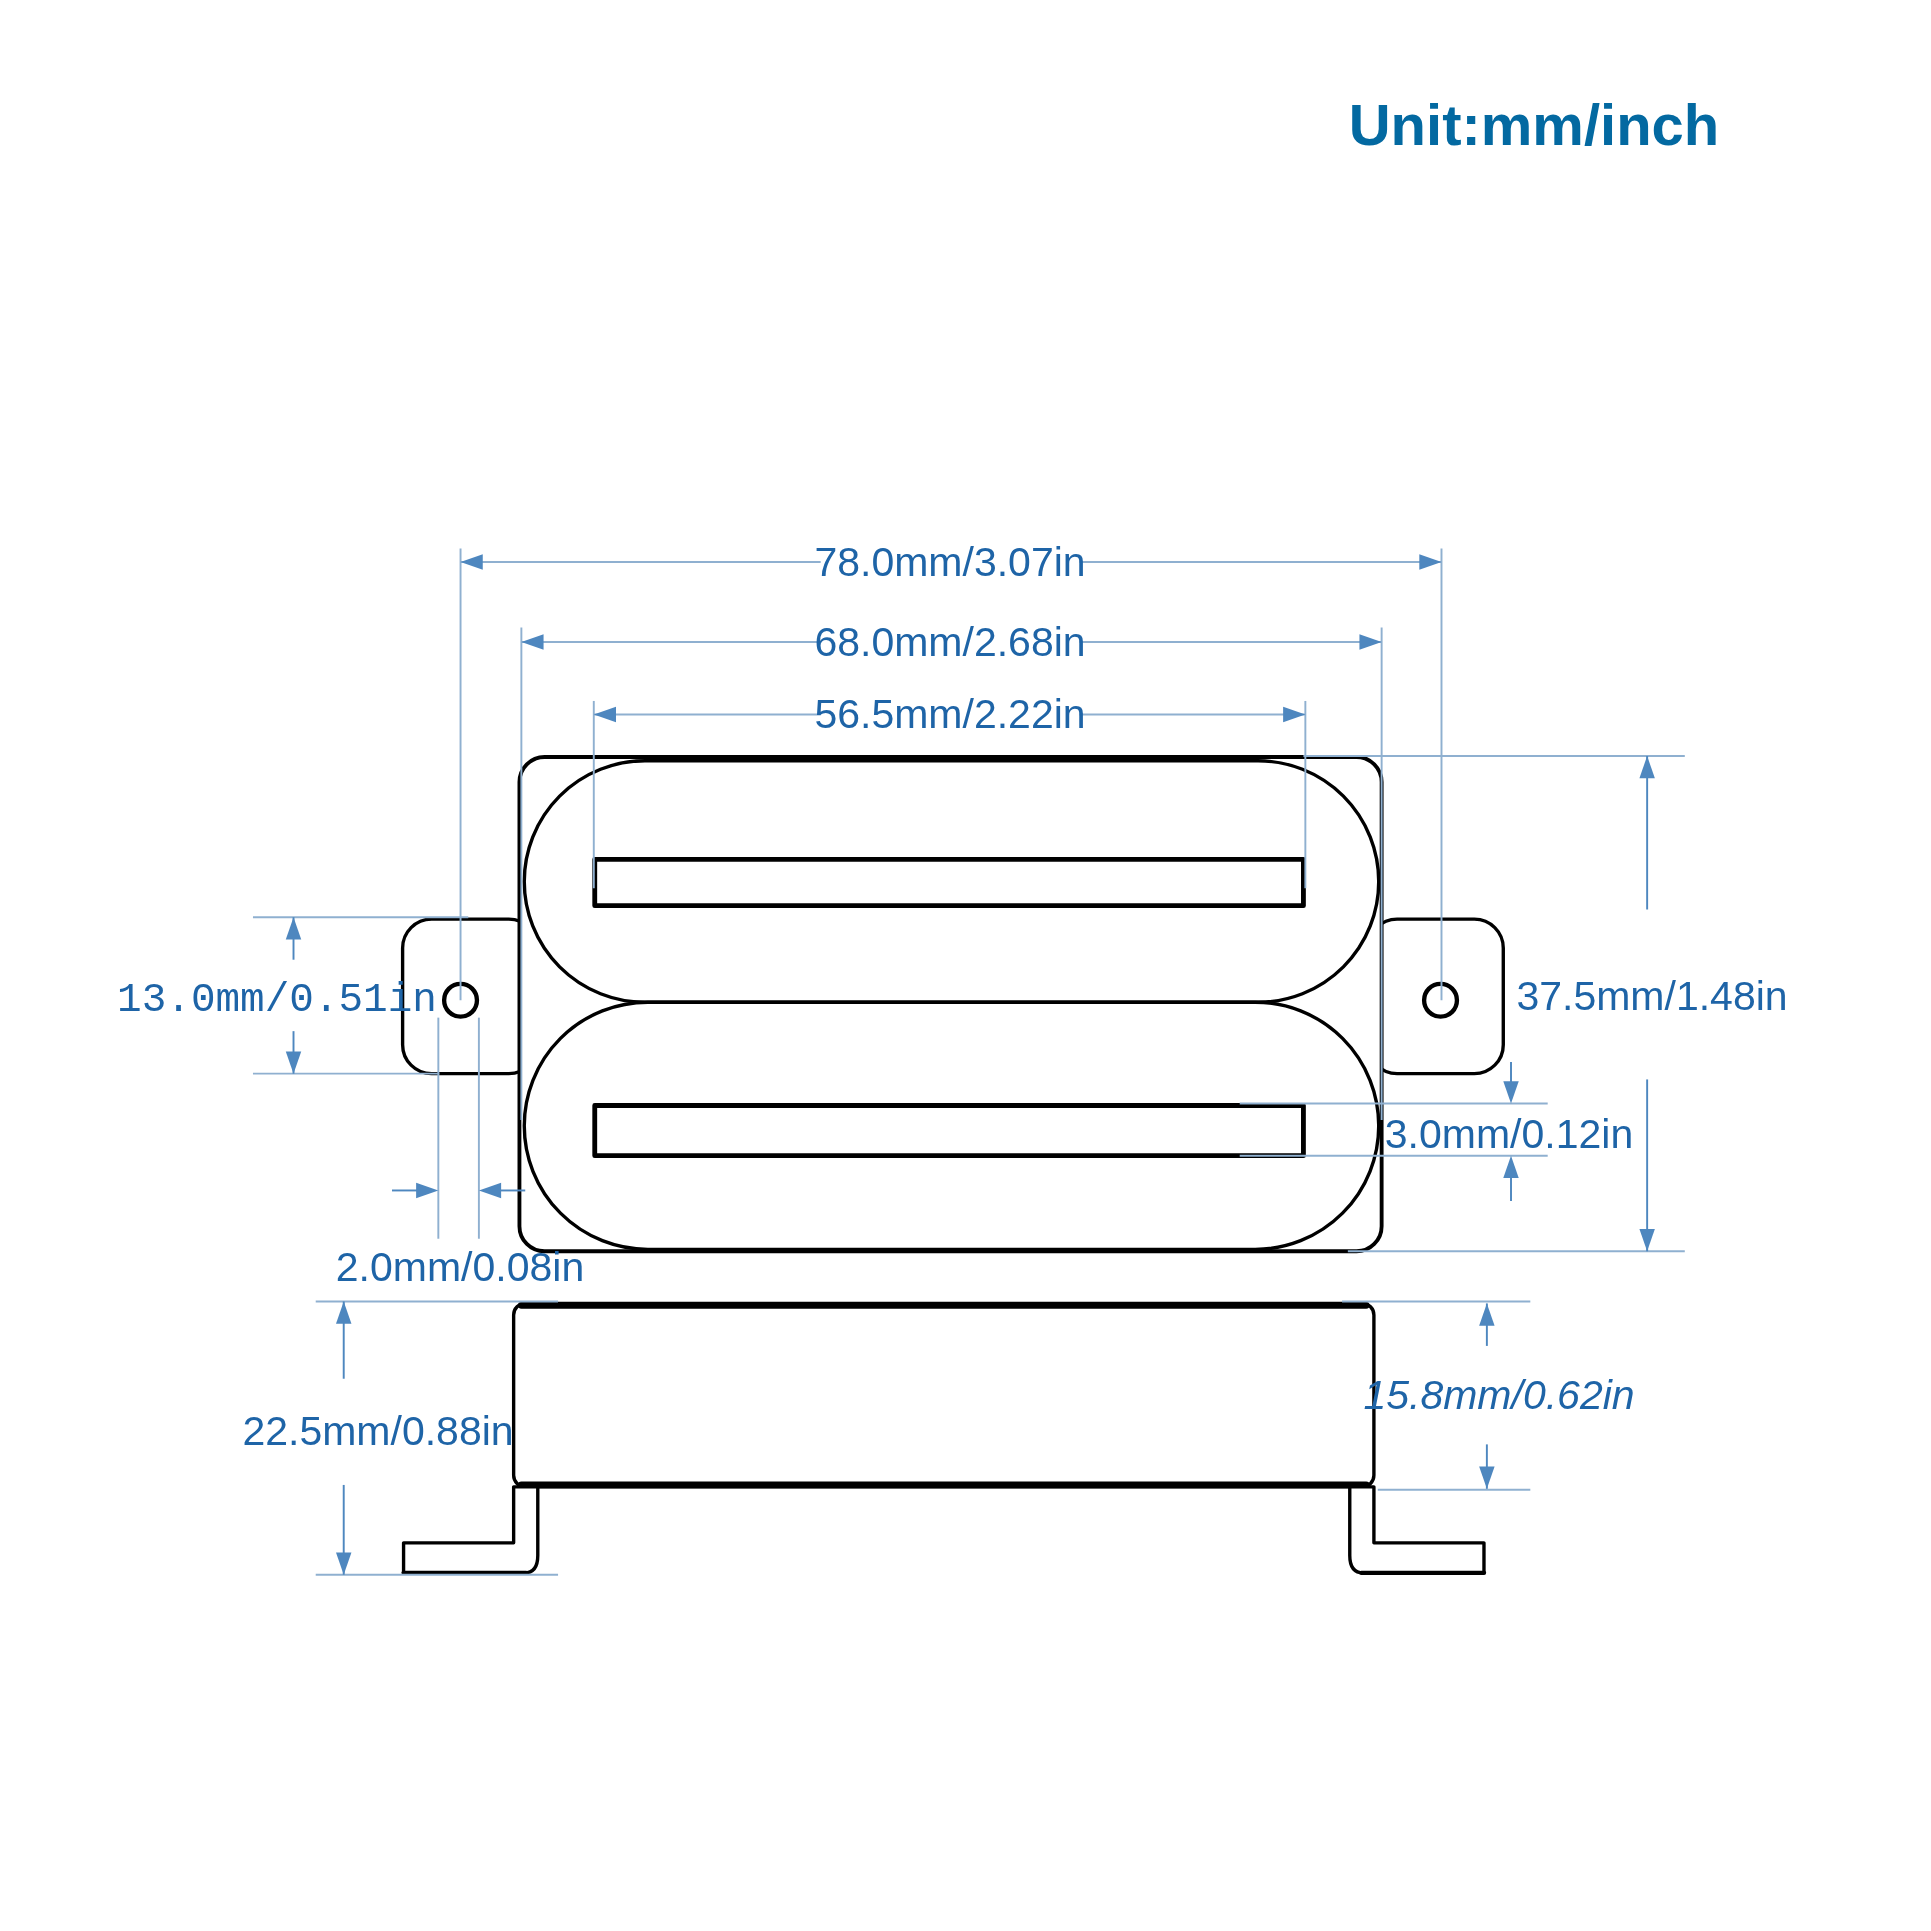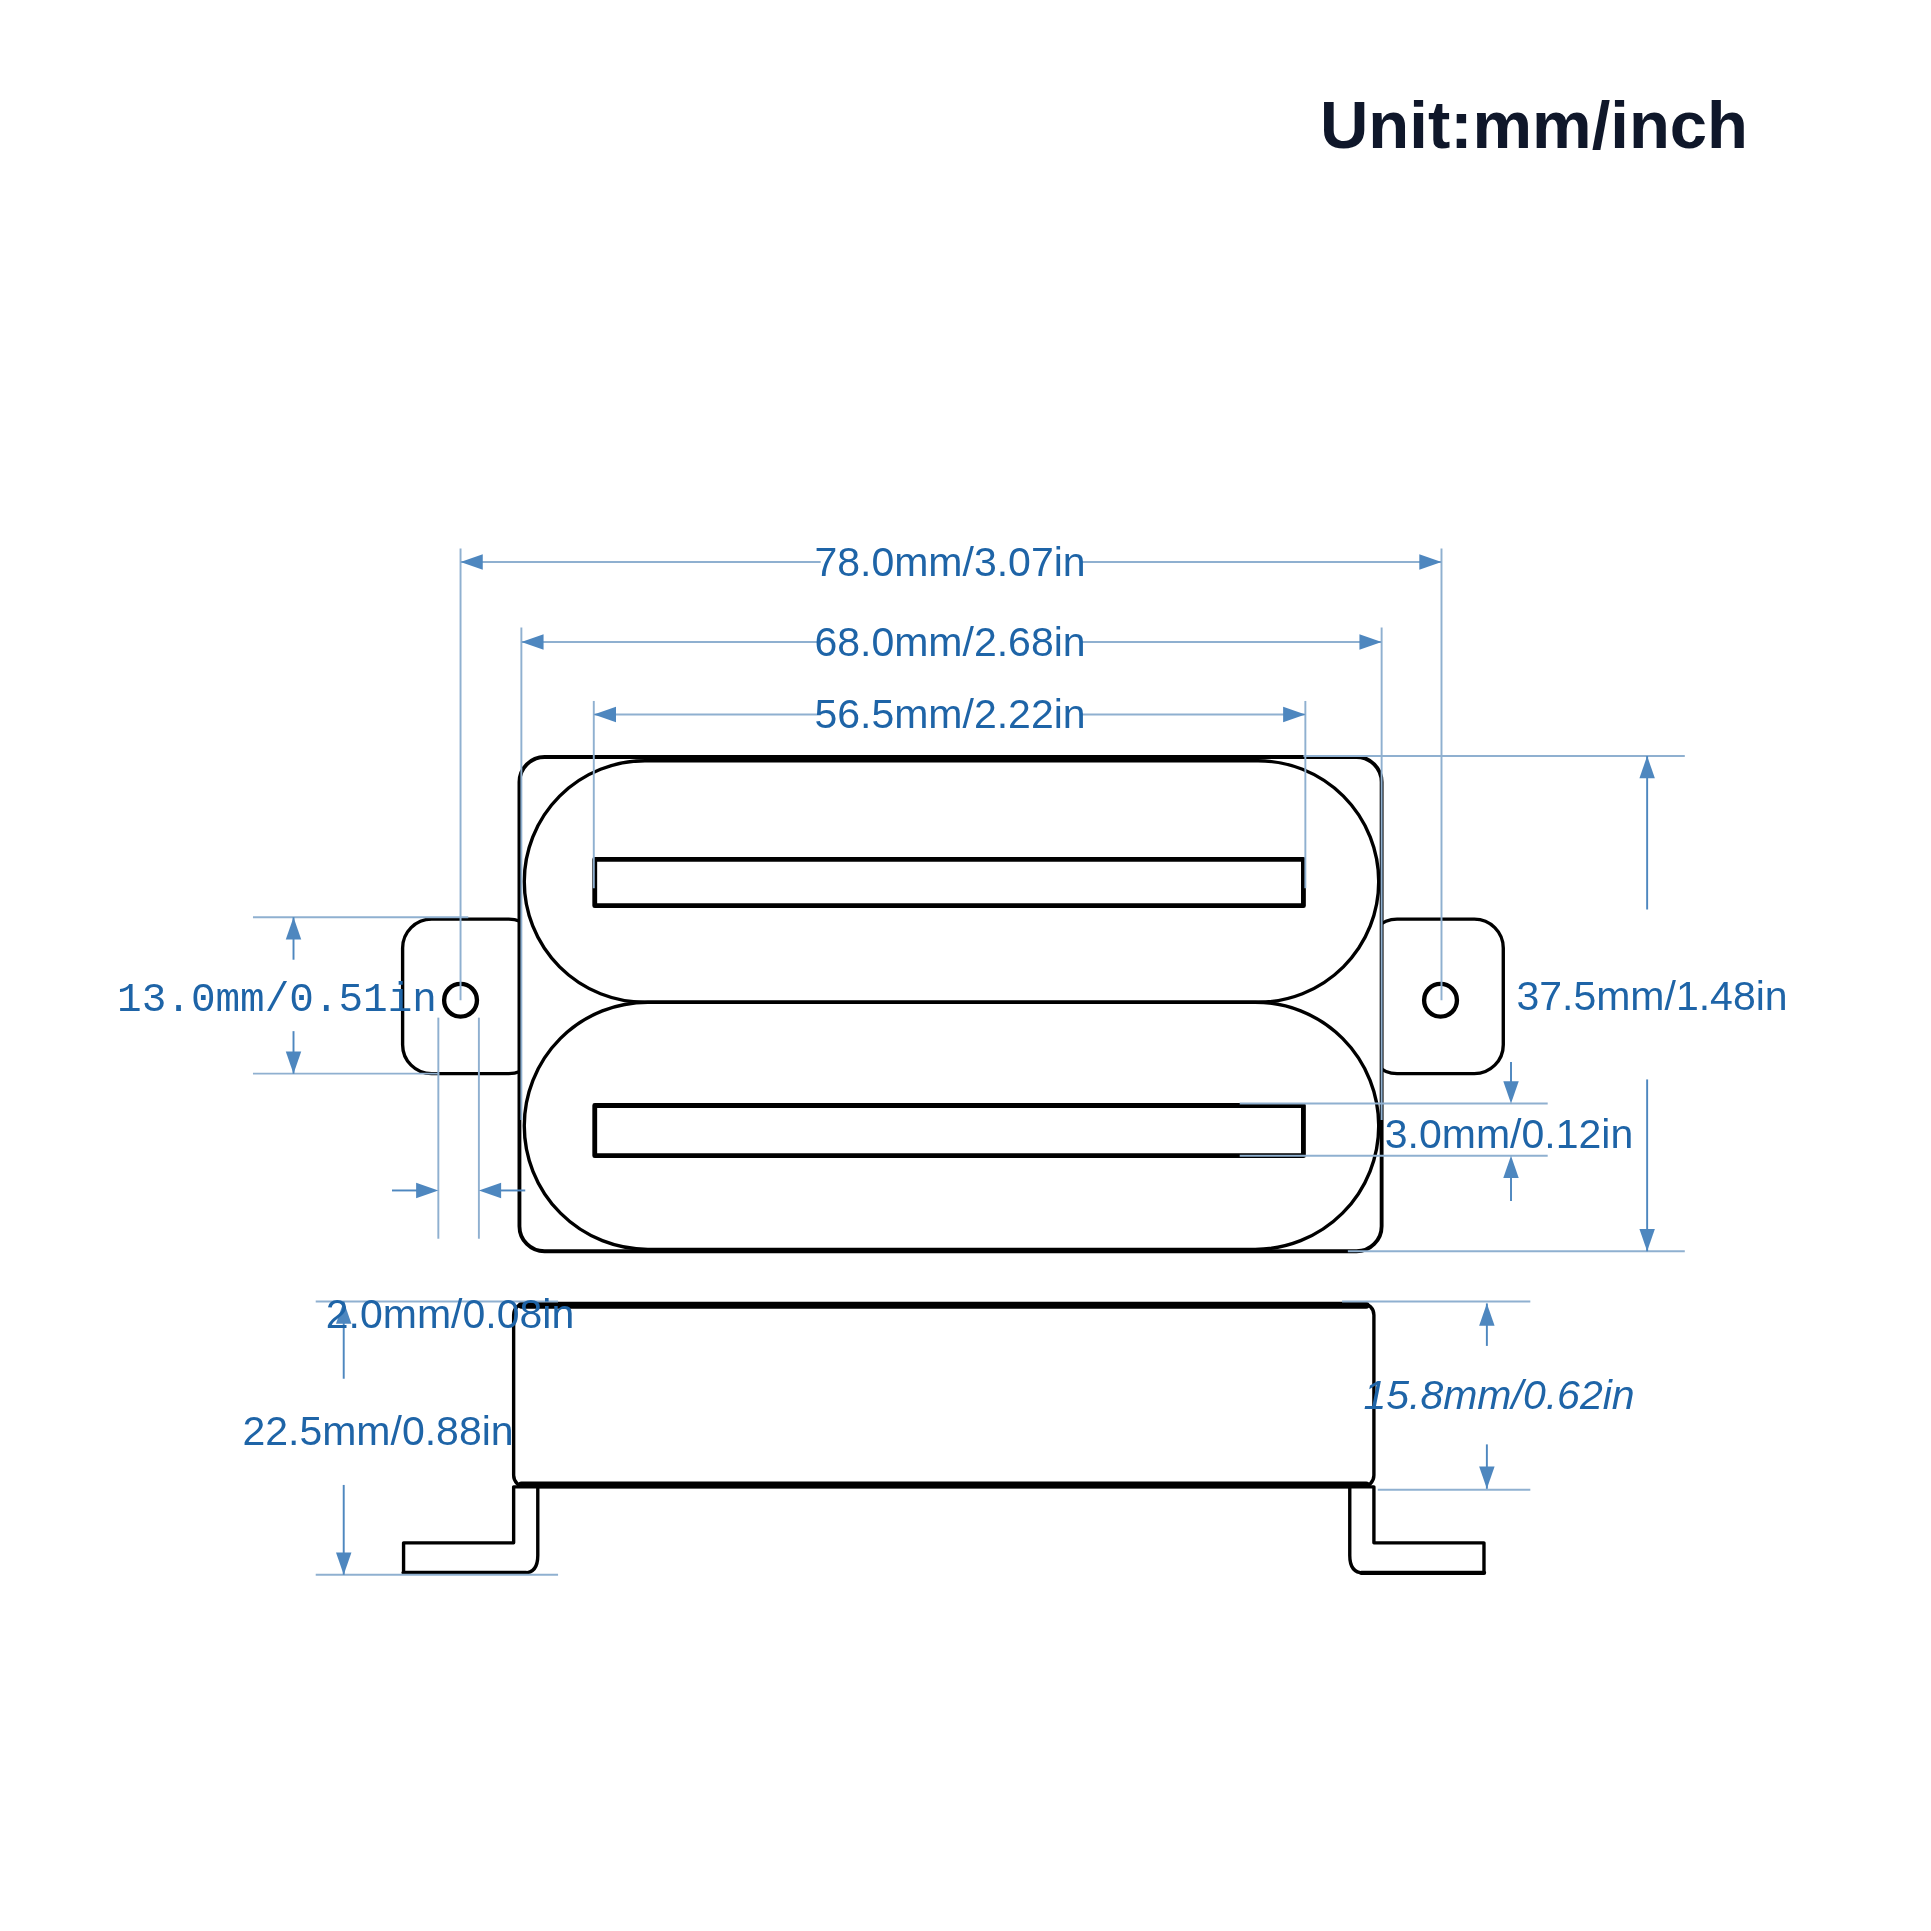--- a/index.html
+++ b/index.html
@@ -25,38 +25,38 @@
     color:#3a322f;
     transform:scaleX(1.04);transform-origin:left top;
   }
   .registered-mark{
     position:absolute;left:568px;top:5.8px;
     font-size:33px;color:#3a322f;font-weight:normal;
   }
   .unit-label{
     position:absolute;left:1534px;top:124px;
     transform:translate(-50%,-50%);
-    font-size:67px;font-weight:bold;color:#0f172a;
+    font-size:58px;font-weight:bold;color:#0369a1;
     letter-spacing:0px;white-space:nowrap;
   }
   
   .diagram-svg{position:absolute;left:0;top:0;}
   .dim-label{
     position:absolute;
     transform:translate(-50%,-50%);
     font-size:41px;color:#1e64a7;
     white-space:nowrap;letter-spacing:0px;
   }
   .lbl-hole-spacing {left:950px; top:562px;}
   .lbl-body-width   {left:950px; top:642px;}
   .lbl-rail-length  {left:950px; top:714px;}
   .lbl-tab-height   {left:277px; top:1000px;font-family:Liberation Mono, monospace;}
   .lbl-body-height  {left:1652px;top:996px;}
   .lbl-slot-height  {left:1509px;top:1134px;}
-  .lbl-hole-diam    {left:450px; top:1267px;margin-top:47px;}
+  .lbl-hole-diam    {left:460px; top:1267px;}
   .lbl-total-depth  {left:378px; top:1431px;}
   .lbl-base-depth   {left:1499px;top:1395px;font-style:italic;}
 </style>
 </head>
 <body>
 
 <div class="canvas">
 
 
   <div class="unit-label">Unit:mm/inch</div>

